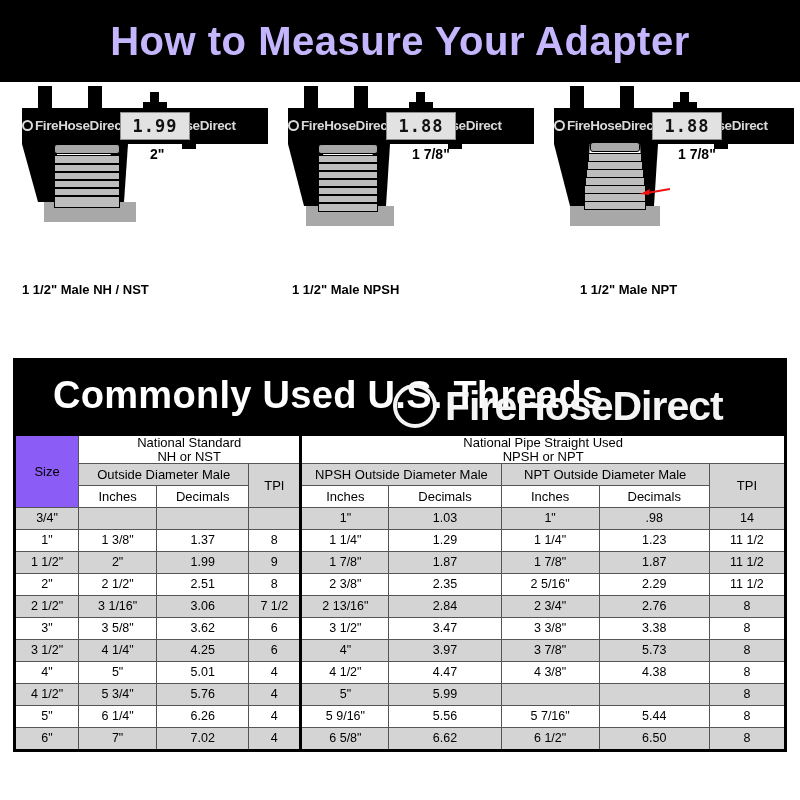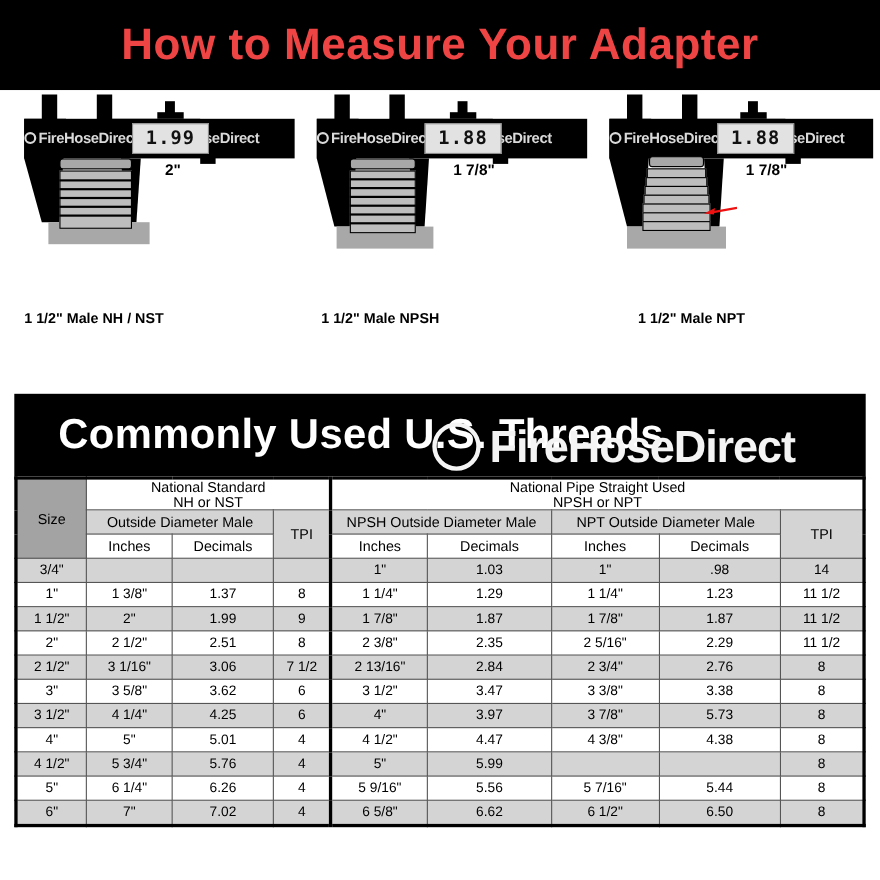--- a/index.html
+++ b/index.html
@@ -18,21 +18,21 @@
   
   #top-banner {
     width: 800px;
     height: 82px;
     background: #000000;
     display: flex;
     align-items: center;
     justify-content: center;
   }
   #top-banner .banner-title {
-    color: #ef4444;
+    color: #c4b5fd;
     font-size: 40px;
     font-weight: bold;
     letter-spacing: 0.5px;
     font-family: "Liberation Sans", sans-serif;
     white-space: nowrap;
   }
 
   
   #diagram-band {
     position: relative;
@@ -227,21 +227,21 @@
   table.threads th, table.threads td {
     border: 1px solid #555;
     text-align: center;
     padding: 0;
     height: 21px;
     font-weight: normal;
     line-height: 1.05;
   }
   table.threads th { font-weight: normal; }
   th.grp-hdr { height: 40px; font-size: 13px; background: #fff; }
-  th.size-hdr { font-weight: bold; font-size: 13px; background: #a3a3a3; }
+  th.size-hdr { font-weight: bold; font-size: 13px; background: #8b5cf6; }
   th.sub-hdr { background: #d4d4d4; font-size: 13px; height: 22px; }
   th.unit-hdr { background: #fff; font-size: 13px; height: 22px; }
   tr.shaded td { background: #d4d4d4; }
   tr.plain td { background: #ffffff; }
   td.size-cell { font-weight: bold; }
 
   
   table.threads { border: 3px solid #000; }
   .sep-left { border-left: 3px solid #000 !important; }
 </style>

